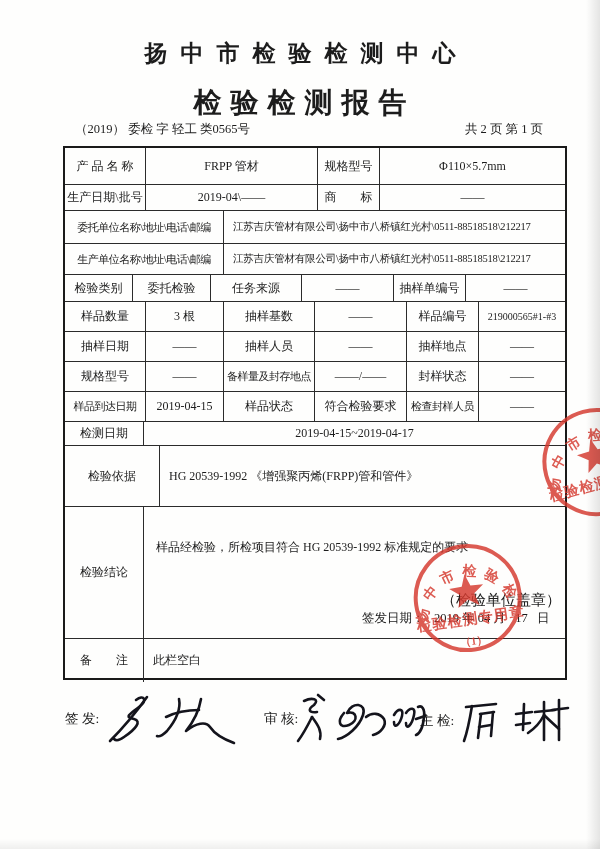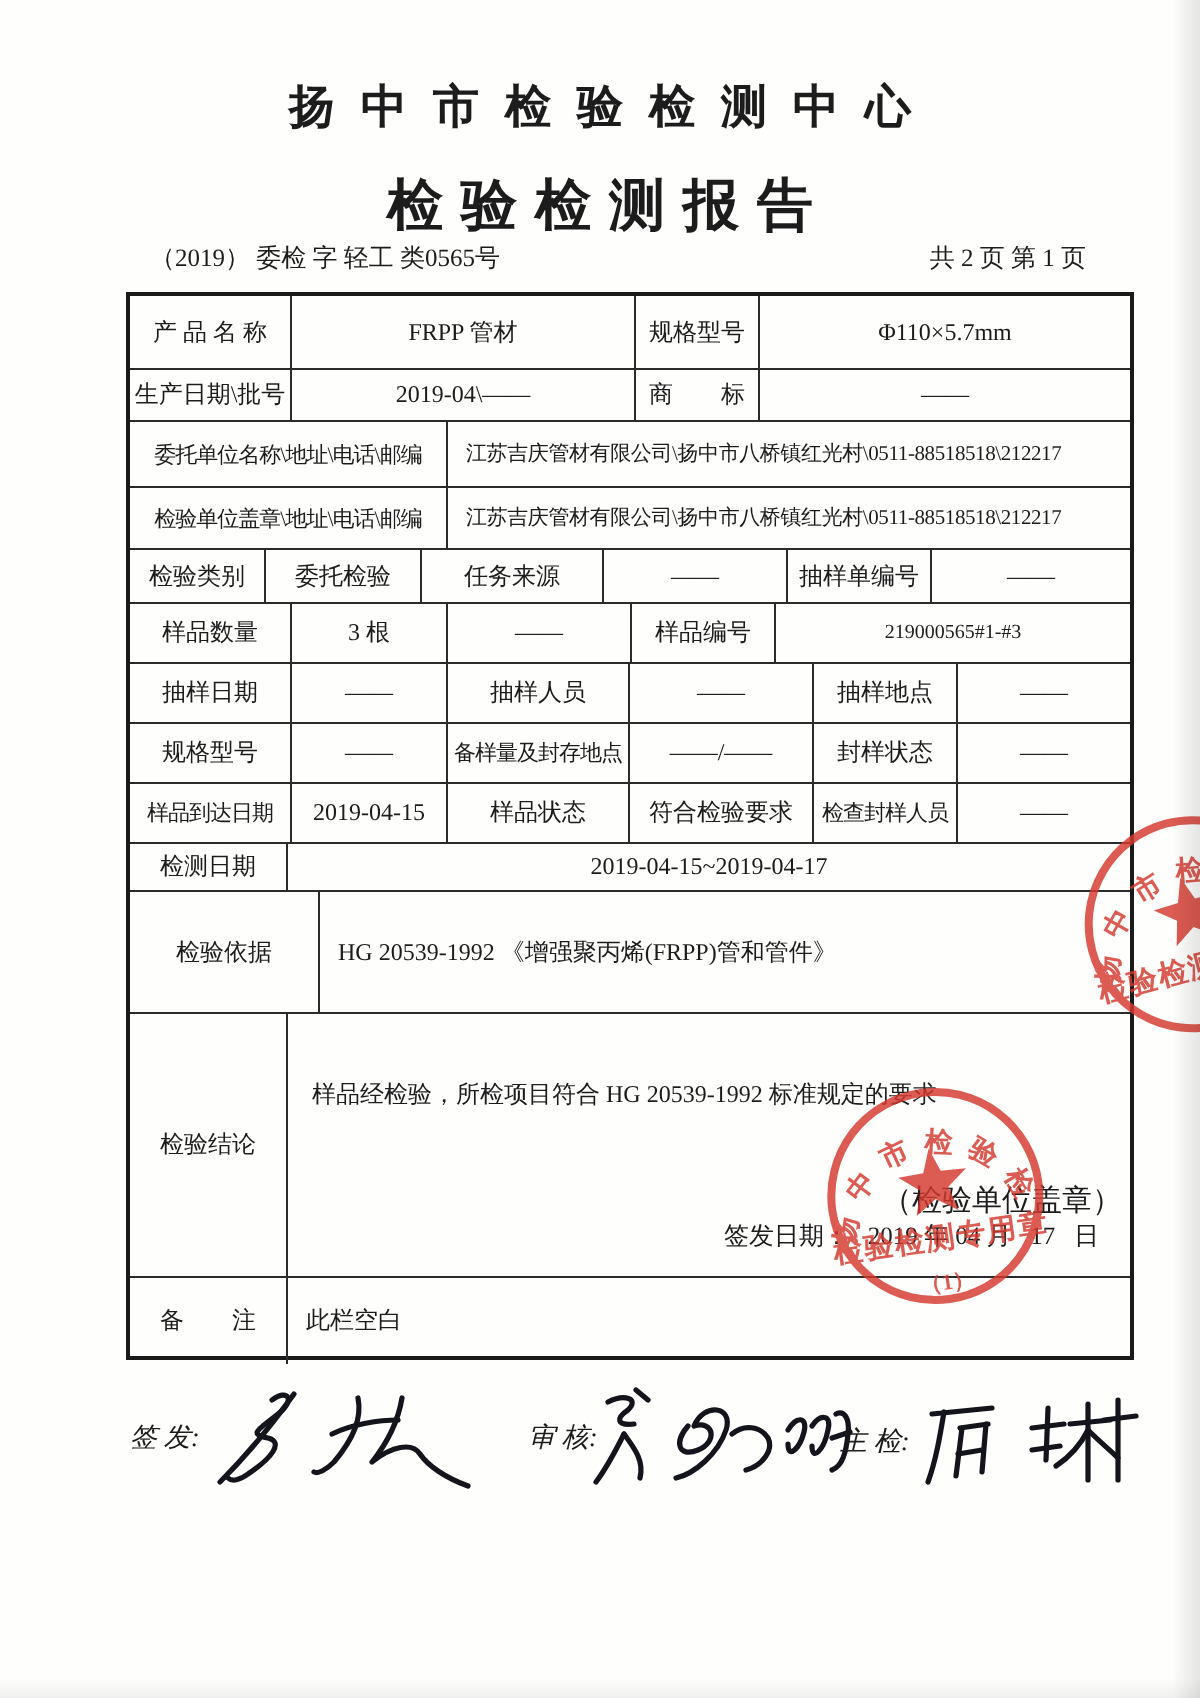--- a/index.html
+++ b/index.html
@@ -30,21 +30,21 @@
   .cell.left{justify-content:flex-start;text-align:left;padding-left:9px;}
   .cell.tight{font-size:11px;letter-spacing:-0.5px;}
   .cell.small{font-size:10px;text-align:center;}
   .cell.longval{font-size:10.5px;letter-spacing:-0.2px;}
   .concl-cell{position:relative;display:block;}
   .concl-text{position:absolute;top:32px;left:12px;font-size:12px;white-space:pre;font-family:Liberation Serif, serif;}
   .stamp-note{position:absolute;top:84px;right:4px;font-size:15px;white-space:pre;}
   .issue-line{position:absolute;top:103px;left:218px;font-size:12.5px;white-space:pre;}
 
   .sig-row{position:absolute;left:0;top:0;width:600px;height:849px;pointer-events:none;}
-  .sig-label{position:absolute;font-size:13.5px;white-space:pre;font-style:italic;}
+  .sig-label{position:absolute;font-size:13.5px;white-space:pre;}
   .sig-svg{position:absolute;}
   .sig-svg path{stroke:#14141c;stroke-width:2.6;fill:none;stroke-linecap:round;stroke-linejoin:round;}
   .hidden-name{position:absolute;width:1px;height:1px;overflow:hidden;clip:rect(0 0 0 0);white-space:nowrap;}
 
   .stamp{position:absolute;opacity:0.82;}
   .stamp svg{overflow:visible;}
   .stamp-arc-text{font-size:14px;letter-spacing:7px;fill:#d5382d;font-weight:bold;
     font-family:"Liberation Serif","DejaVu Serif",serif;}
   .stamp-line1{font-size:14.5px;fill:#d5382d;font-weight:bold;letter-spacing:1px;}
   .stamp-line2{font-size:11px;fill:#d5382d;font-weight:bold;}
@@ -74,36 +74,37 @@
       <div class="cell" style="width:62px">商　　标</div>
       <div class="cell" style="flex:1">——</div>
     </div>
 
     <div class="trow" style="height:33px">
       <div class="cell tight" style="width:159px">委托单位名称\地址\电话\邮编</div>
       <div class="cell left longval" style="flex:1">江苏吉庆管材有限公司\扬中市八桥镇红光村\0511-88518518\212217</div>
     </div>
 
     <div class="trow" style="height:31px">
-      <div class="cell tight" style="width:159px">检验单位盖章\地址\电话\邮编</div>
+      <div class="cell tight" style="width:159px">生产单位名称\地址\电话\邮编</div>
       <div class="cell left longval" style="flex:1">江苏吉庆管材有限公司\扬中市八桥镇红光村\0511-88518518\212217</div>
     </div>
 
     <div class="trow" style="height:27px">
       <div class="cell" style="width:68px">检验类别</div>
       <div class="cell" style="width:78px">委托检验</div>
       <div class="cell" style="width:91px">任务来源</div>
       <div class="cell" style="width:92px">——</div>
       <div class="cell" style="width:72px">抽样单编号</div>
       <div class="cell" style="flex:1">——</div>
     </div>
 
     <div class="trow" style="height:30px">
       <div class="cell" style="width:81px">样品数量</div>
       <div class="cell" style="width:78px">3 根</div>
+      <div class="cell" style="width:91px">抽样基数</div>
       <div class="cell" style="width:92px">——</div>
       <div class="cell" style="width:72px">样品编号</div>
       <div class="cell small" style="flex:1">219000565#1-#3</div>
     </div>
 
     <div class="trow" style="height:30px">
       <div class="cell" style="width:81px">抽样日期</div>
       <div class="cell" style="width:78px">——</div>
       <div class="cell" style="width:91px">抽样人员</div>
       <div class="cell" style="width:92px">——</div>

